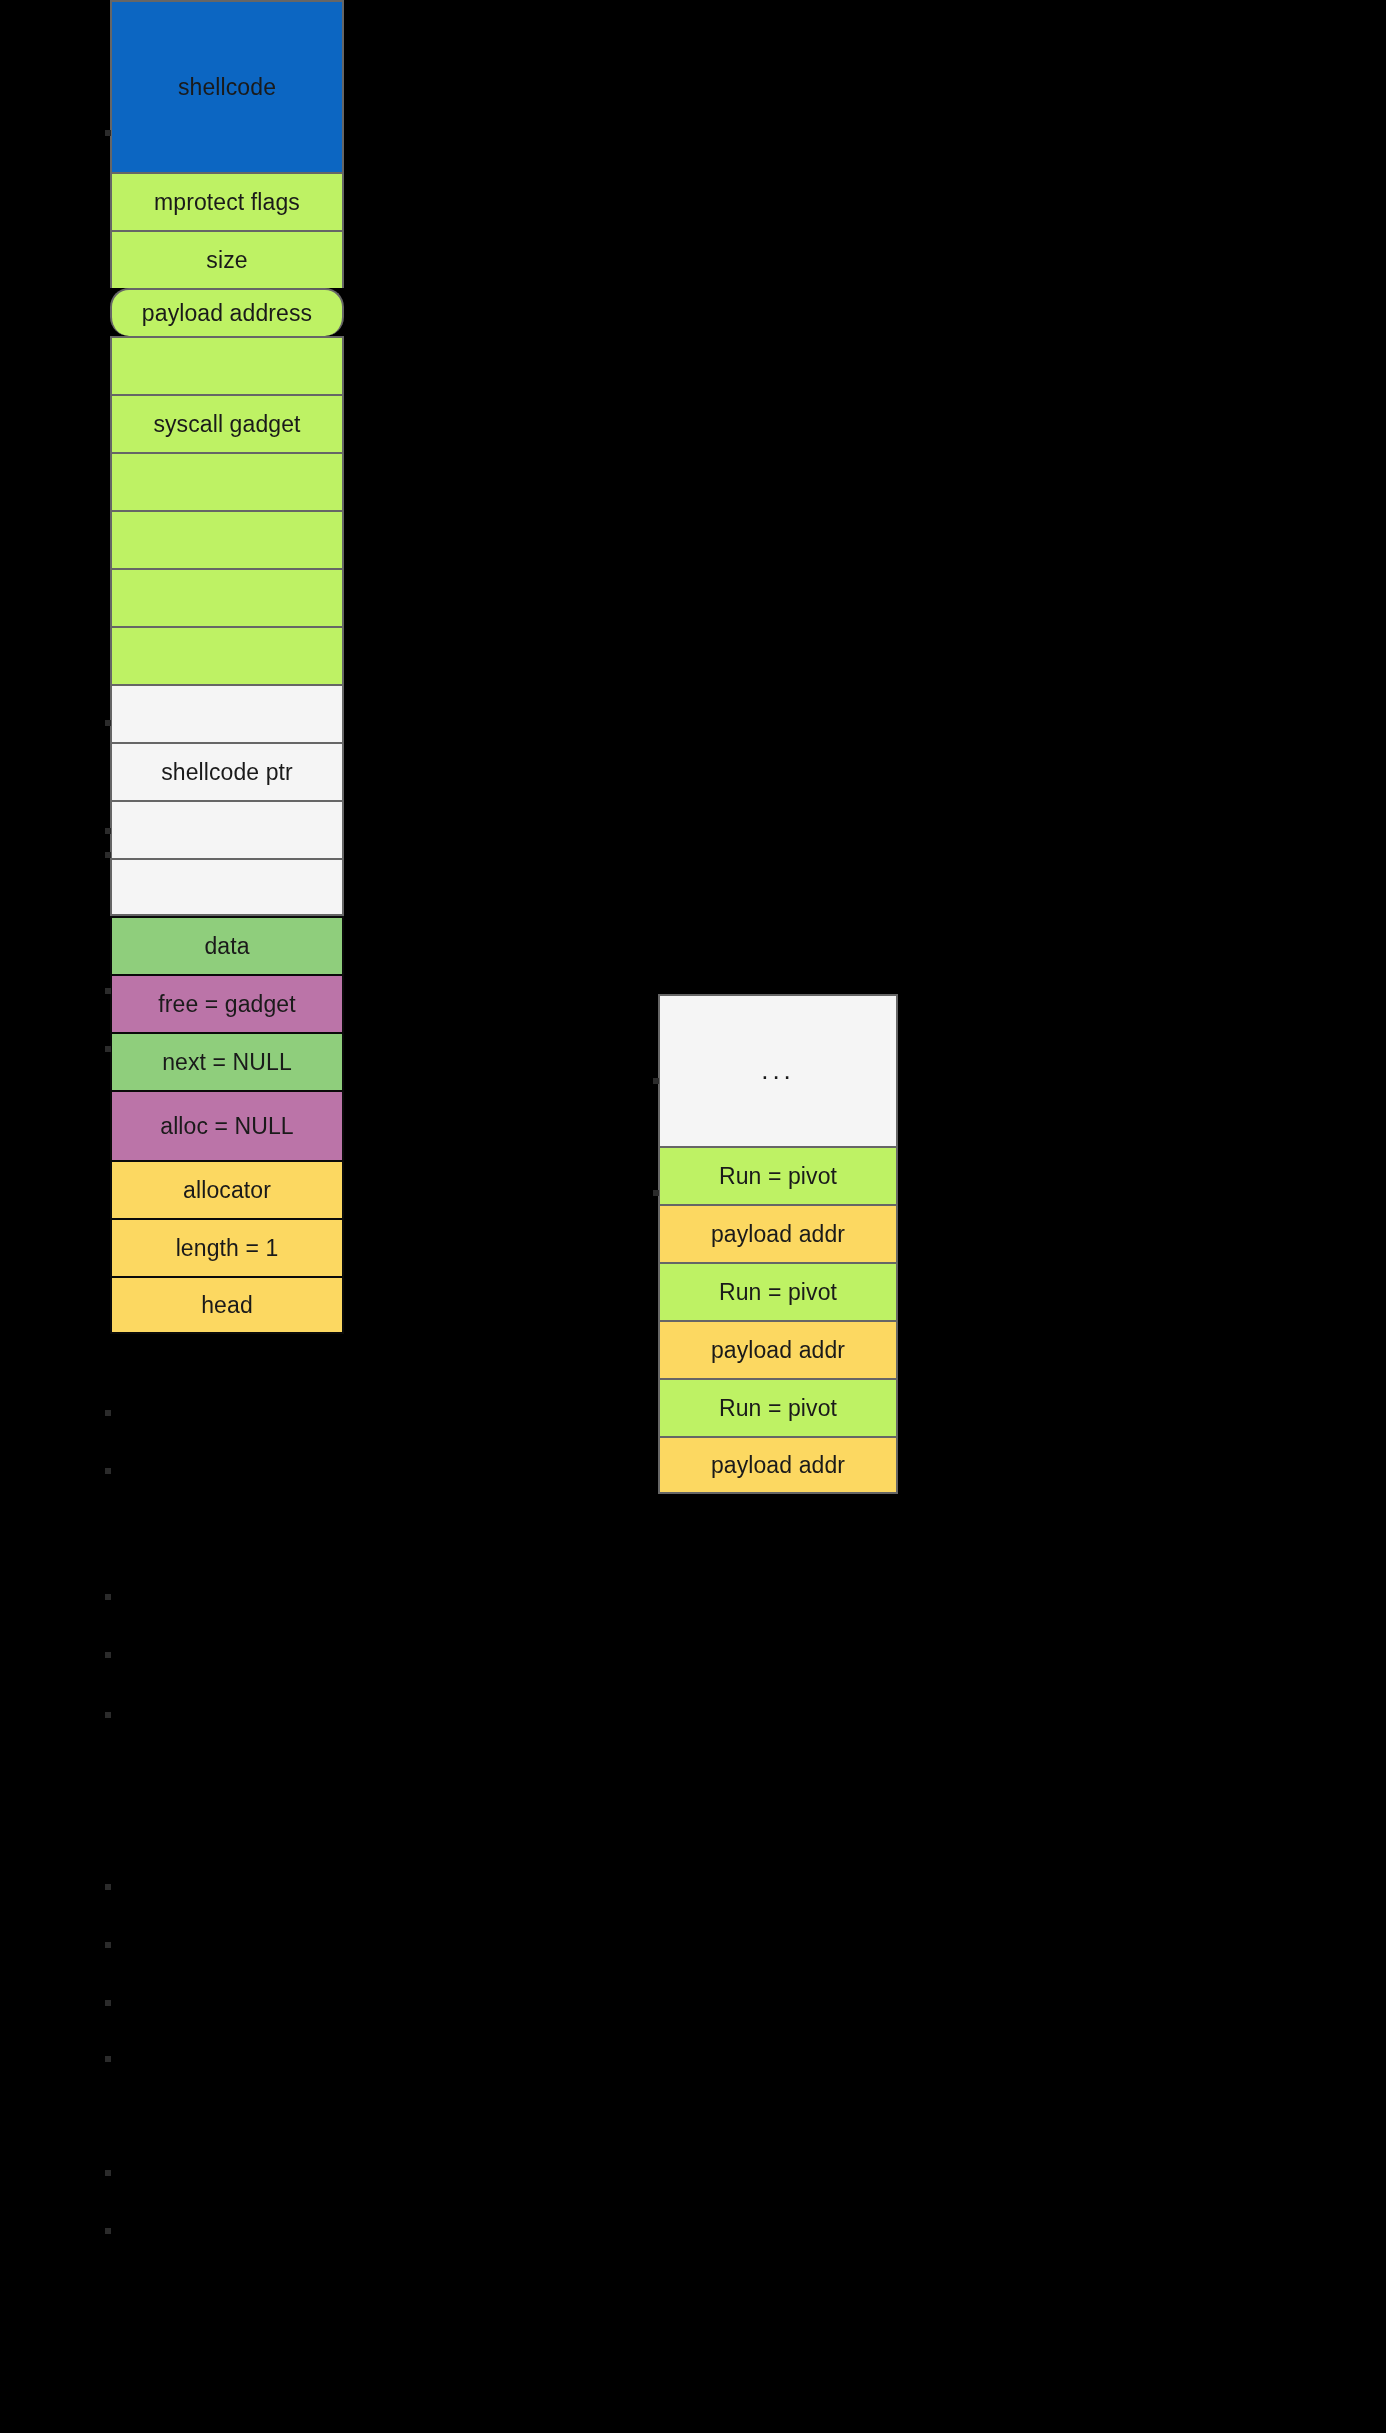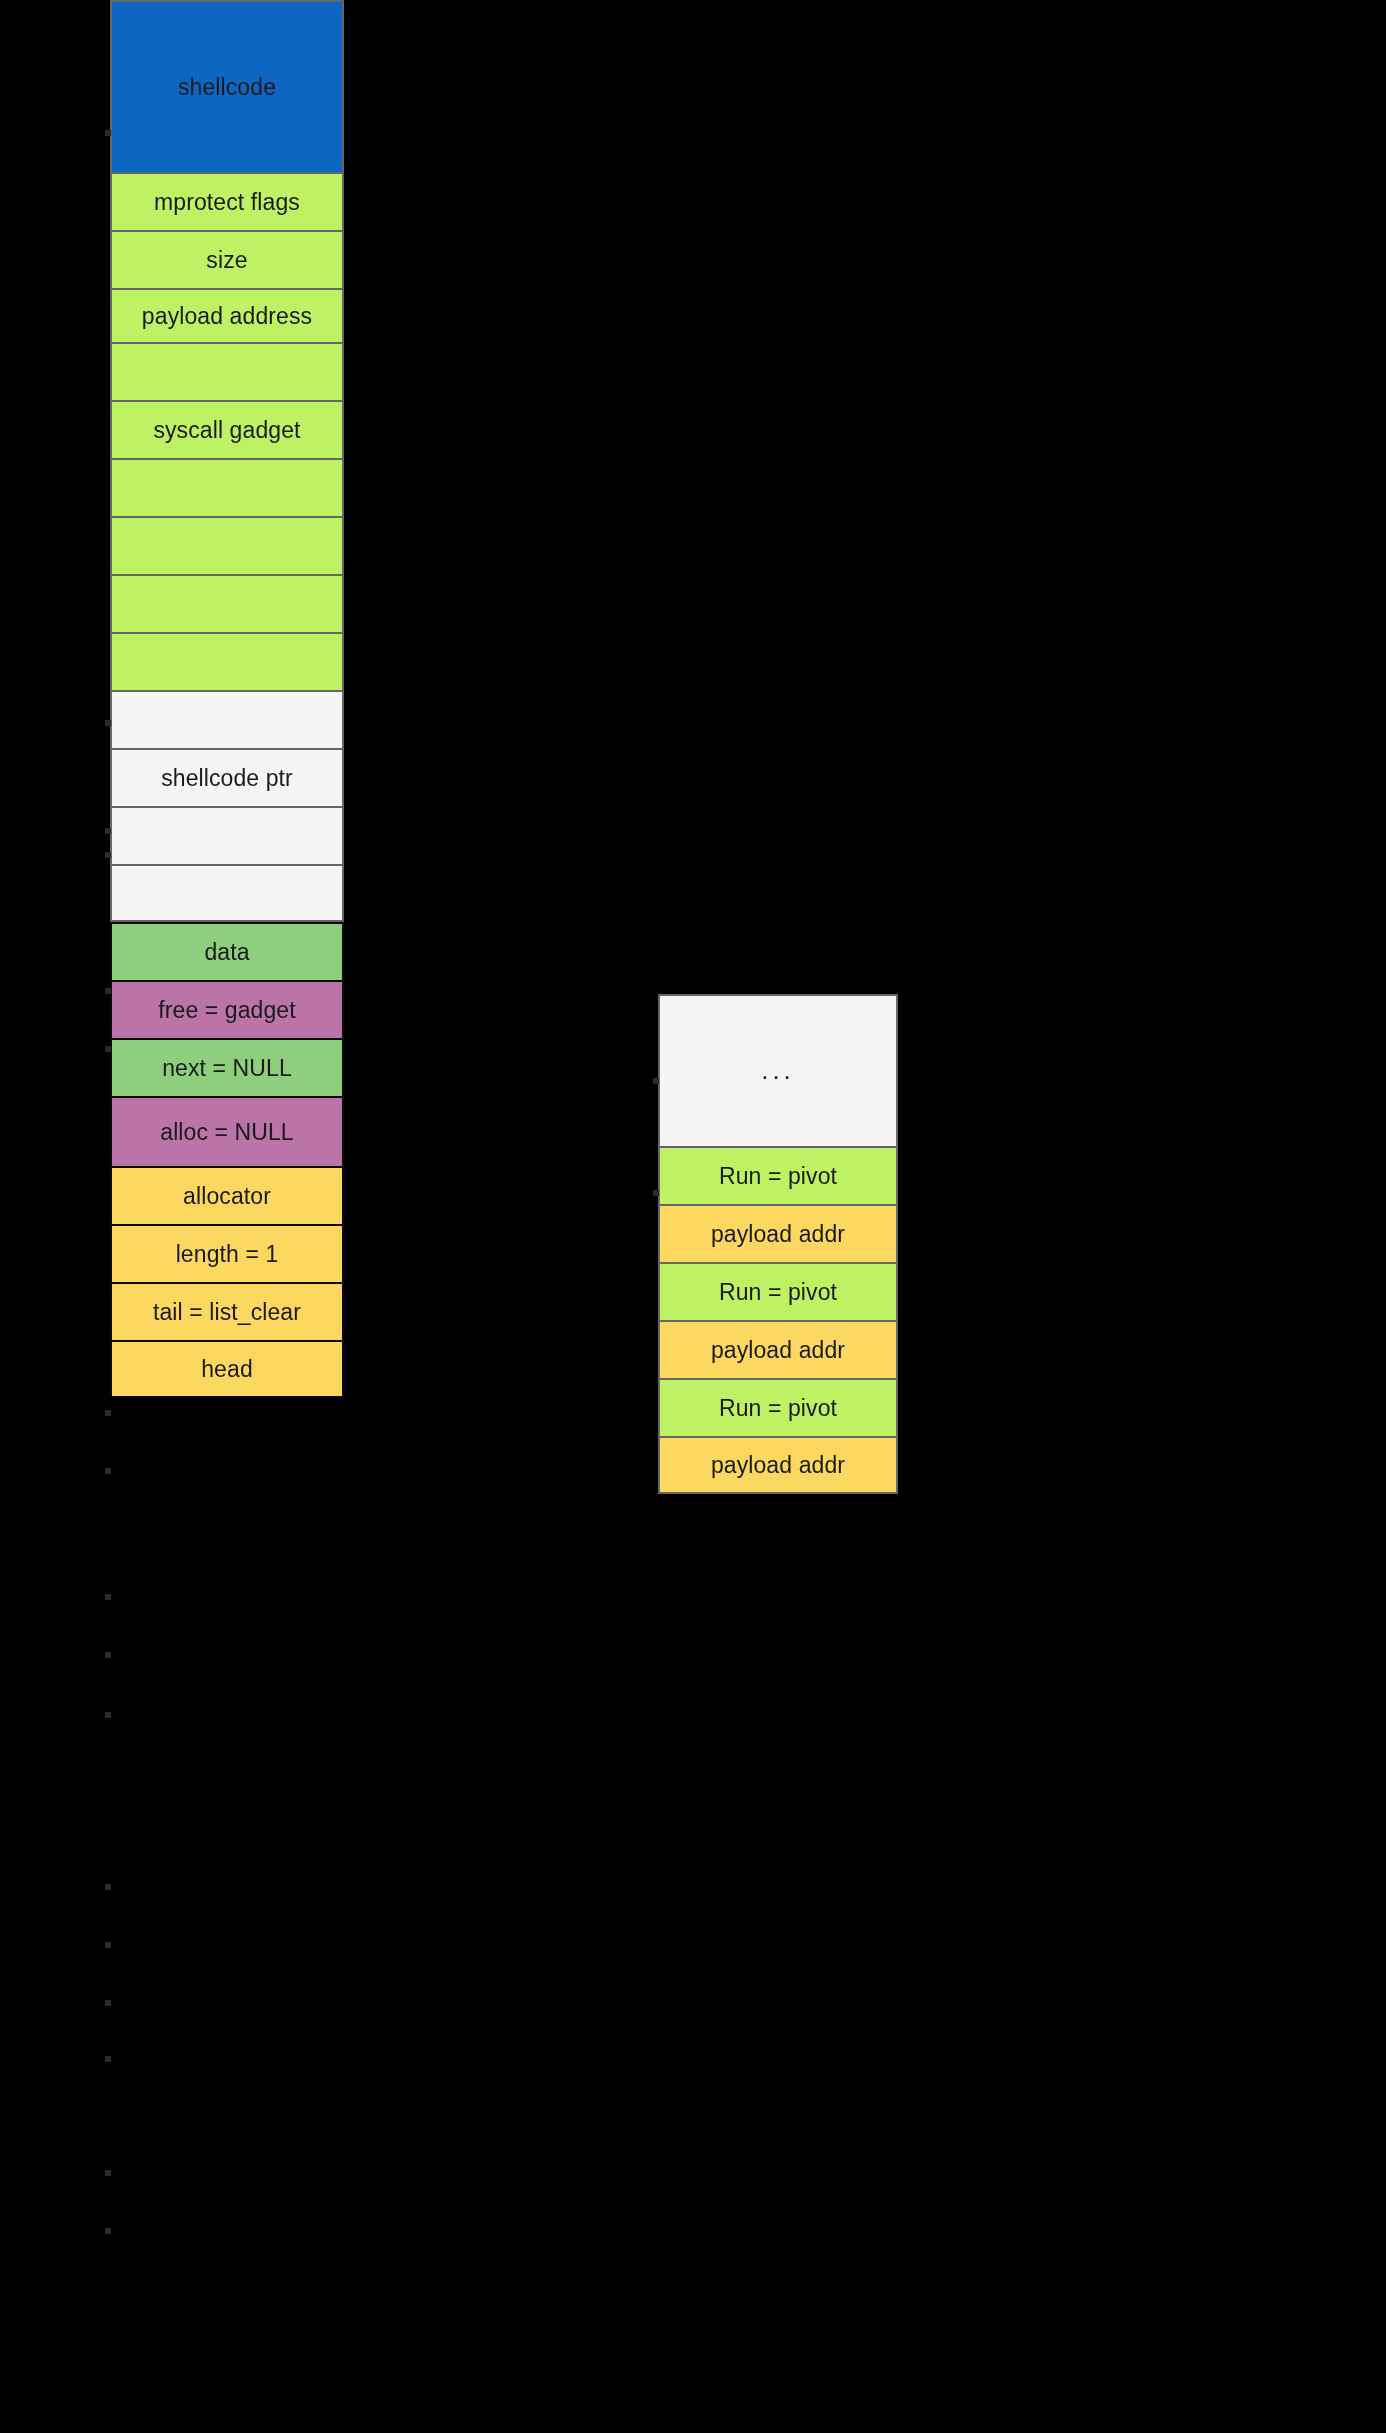--- a/index.html
+++ b/index.html
@@ -91,38 +91,37 @@
 </style>
 </head>
 <body>
 
 <div id="stage">
 
   <div class="mem-column" id="left-col">
       <div class="mem-cell f-blue b-grey" style="height: 172px;">shellcode</div>
       <div class="mem-cell f-pink b-grey" style="height: 58px;">mprotect flags</div>
       <div class="mem-cell f-pink b-grey" style="height: 58px;">size</div>
-      <div class="mem-cell f-pink b-grey" style="height: 54px;">payload address</div>
+      <div class="mem-cell f-pink b-grey" style="height: 48px; border-radius: 19px;">payload address</div>
       <div class="mem-cell f-pink b-grey" style="height: 58px;"></div>
       <div class="mem-cell f-pink b-grey" style="height: 58px;">syscall gadget</div>
       <div class="mem-cell f-pink b-grey" style="height: 58px;"></div>
       <div class="mem-cell f-pink b-grey" style="height: 58px;"></div>
       <div class="mem-cell f-pink b-grey" style="height: 58px;"></div>
       <div class="mem-cell f-pink b-grey" style="height: 58px;"></div>
       <div class="mem-cell f-white b-grey" style="height: 58px;"></div>
       <div class="mem-cell f-white b-grey" style="height: 58px;">shellcode ptr</div>
       <div class="mem-cell f-white b-grey" style="height: 58px;"></div>
       <div class="mem-cell f-white b-grey last-grey" style="height: 58px;"></div>
       <div class="mem-cell f-green b-black" style="height: 58px;">data</div>
       <div class="mem-cell f-purple b-black" style="height: 58px;">free = gadget</div>
       <div class="mem-cell f-green b-black" style="height: 58px;">next = NULL</div>
       <div class="mem-cell f-purple b-black" style="height: 70px;">alloc = NULL</div>
       <div class="mem-cell f-yellow b-black" style="height: 58px;">allocator</div>
       <div class="mem-cell f-yellow b-black" style="height: 58px;">length = 1</div>
-      <div class="mem-cell f-yellow b-black" style="height: 58px;">tail = list_clear</div>
       <div class="mem-cell f-yellow b-black last-black" style="height: 58px;">head</div>
     </div>
 
   <div class="mem-column" id="right-col">
       <div class="mem-cell f-white b-grey ellipsis-cell" style="height: 152px;">...</div>
       <div class="mem-cell f-pink b-grey" style="height: 58px;">Run = pivot</div>
       <div class="mem-cell f-yellow b-grey" style="height: 58px;">payload addr</div>
       <div class="mem-cell f-pink b-grey" style="height: 58px;">Run = pivot</div>
       <div class="mem-cell f-yellow b-grey" style="height: 58px;">payload addr</div>
       <div class="mem-cell f-pink b-grey" style="height: 58px;">Run = pivot</div>

